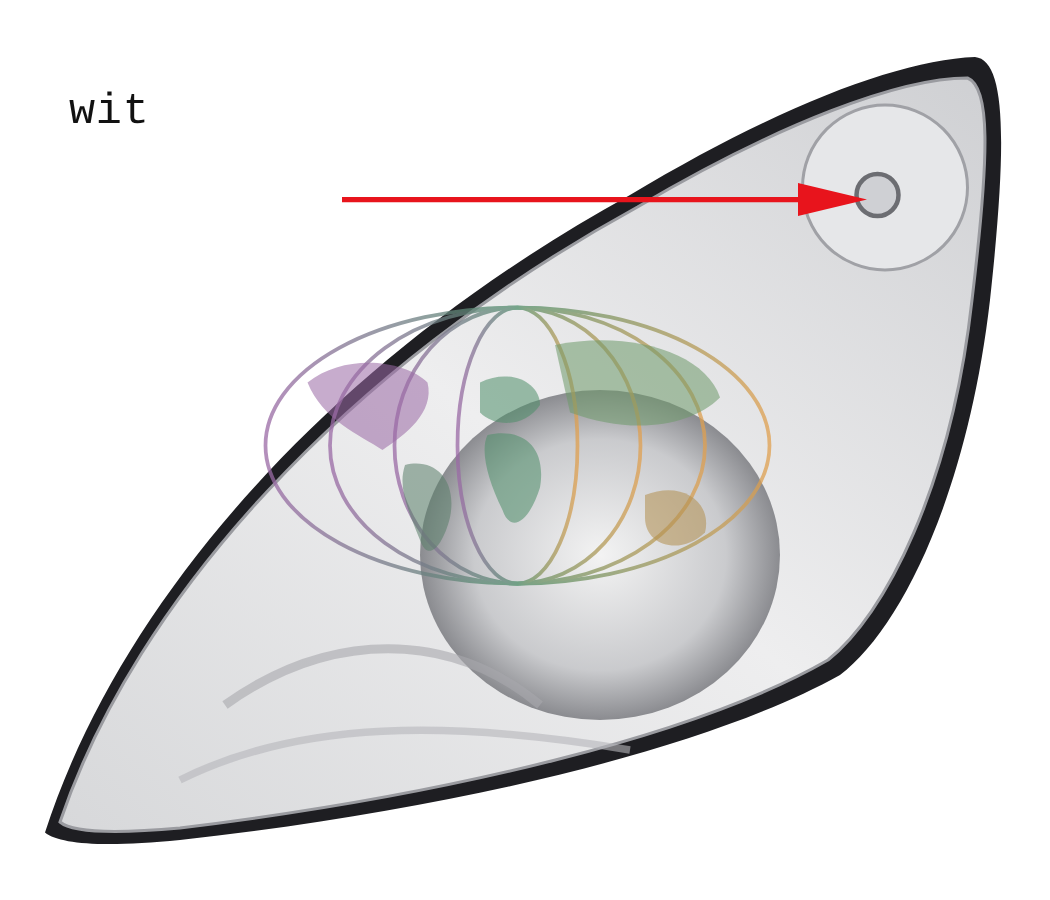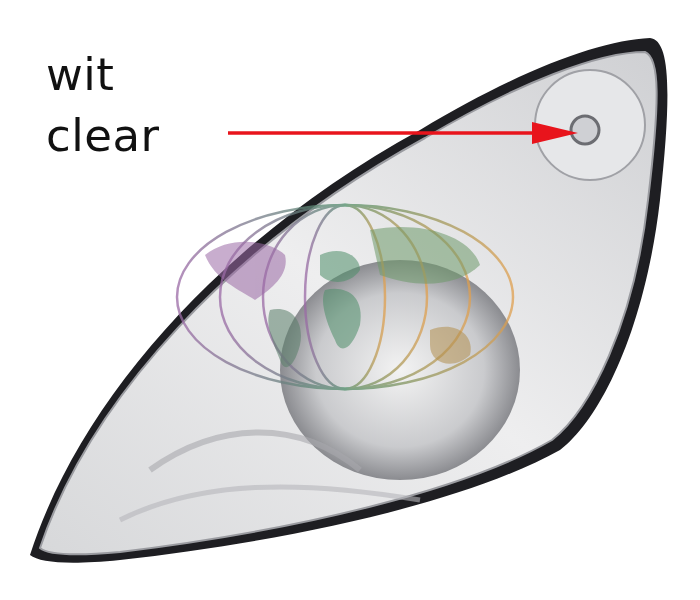--- a/index.html
+++ b/index.html
@@ -1,19 +1,19 @@
 <!DOCTYPE html>
 <html><head>
 <meta charset="utf-8">
 <style>
   html, body { margin:0; padding:0; }
   body { width:700px; height:600px; background:#ffffff; position:relative; overflow:hidden;
          font-family:"DejaVu Sans", sans-serif; }
   .labels { position:absolute; left:46px; top:44px; }
-  .label { font-size:45px; line-height:61px; color:#111; letter-spacing:0.5px; }
+  .label { font-size:29px; line-height:61px; color:#111; letter-spacing:0.5px;font-family:Liberation Mono, monospace; }
   svg { position:absolute; left:0; top:0; }
 </style>
 </head>
 <body>
 
 <svg width="700" height="600" viewBox="0 0 700 600">
   <defs>
     <linearGradient id="hl" x1="0" y1="1" x2="1" y2="0">
       <stop offset="0" stop-color="#d7d8da"></stop>
       <stop offset="0.5" stop-color="#eeeeef"></stop>
@@ -60,19 +60,18 @@
     <path d="M270,310 C290,305 305,320 300,345 C295,365 285,375 280,360 C272,340 265,325 270,310 Z" fill="#5a7f6a"></path>
     <path d="M320,255 C340,245 360,255 360,270 C350,285 330,285 320,275 Z" fill="#4f8f6a"></path>
     <path d="M325,290 C345,285 365,295 360,325 C352,350 340,355 335,340 C325,320 320,300 325,290 Z" fill="#4f8f6a"></path>
     <path d="M370,230 C420,220 470,235 480,265 C460,285 420,290 380,275 Z" fill="#6e9a6a"></path>
     <path d="M430,330 C455,320 475,335 470,355 C455,370 430,365 430,345 Z" fill="#b39050"></path>
   </g>
 </svg>
 
 <div class="labels">
   <div class="label">wit</div>
-  <div class="label">clear</div>
 </div>
 
 <svg width="700" height="600" viewBox="0 0 700 600">
   <line x1="228" y1="133" x2="540" y2="133" stroke="#e8141c" stroke-width="3.5"></line>
   <polygon points="532,122 578,133 532,144" fill="#e8141c"></polygon>
 </svg>
 
 </body></html>

